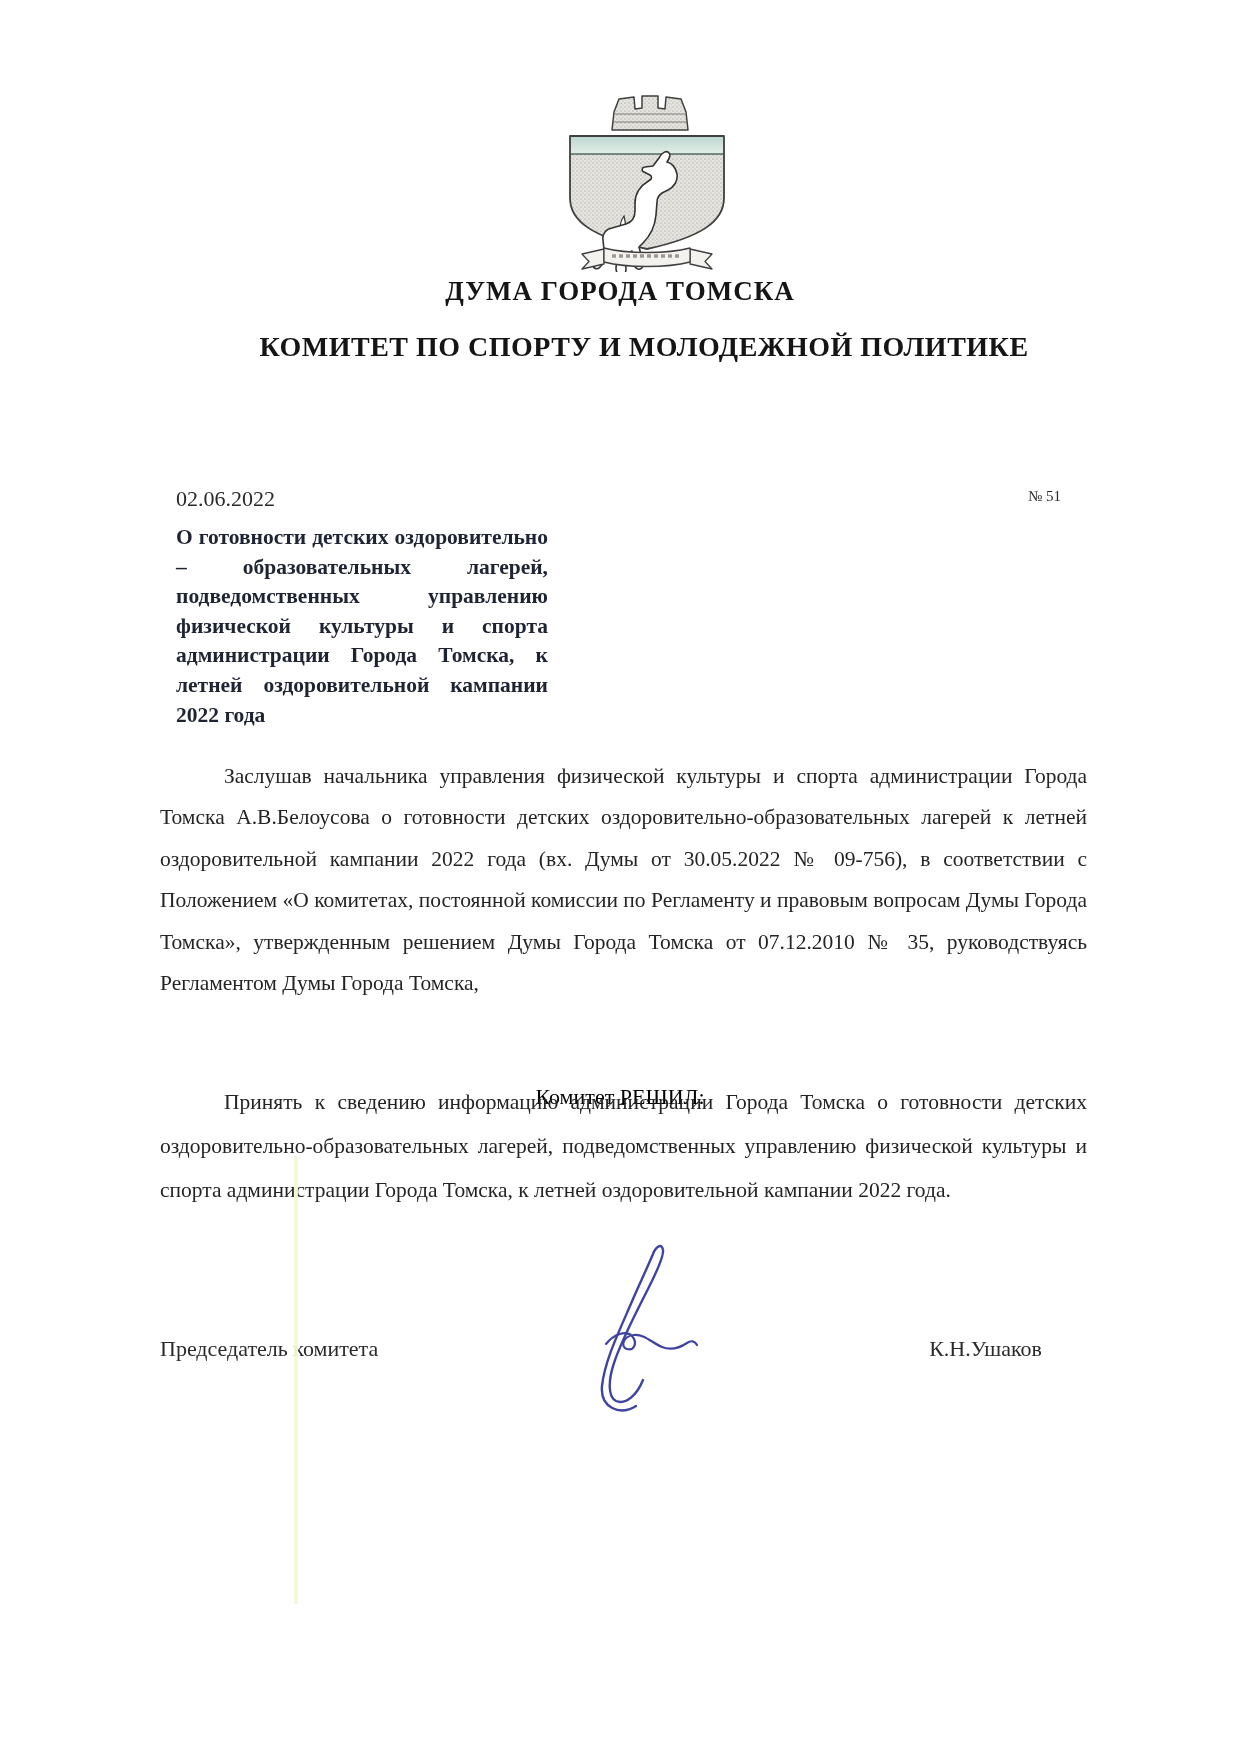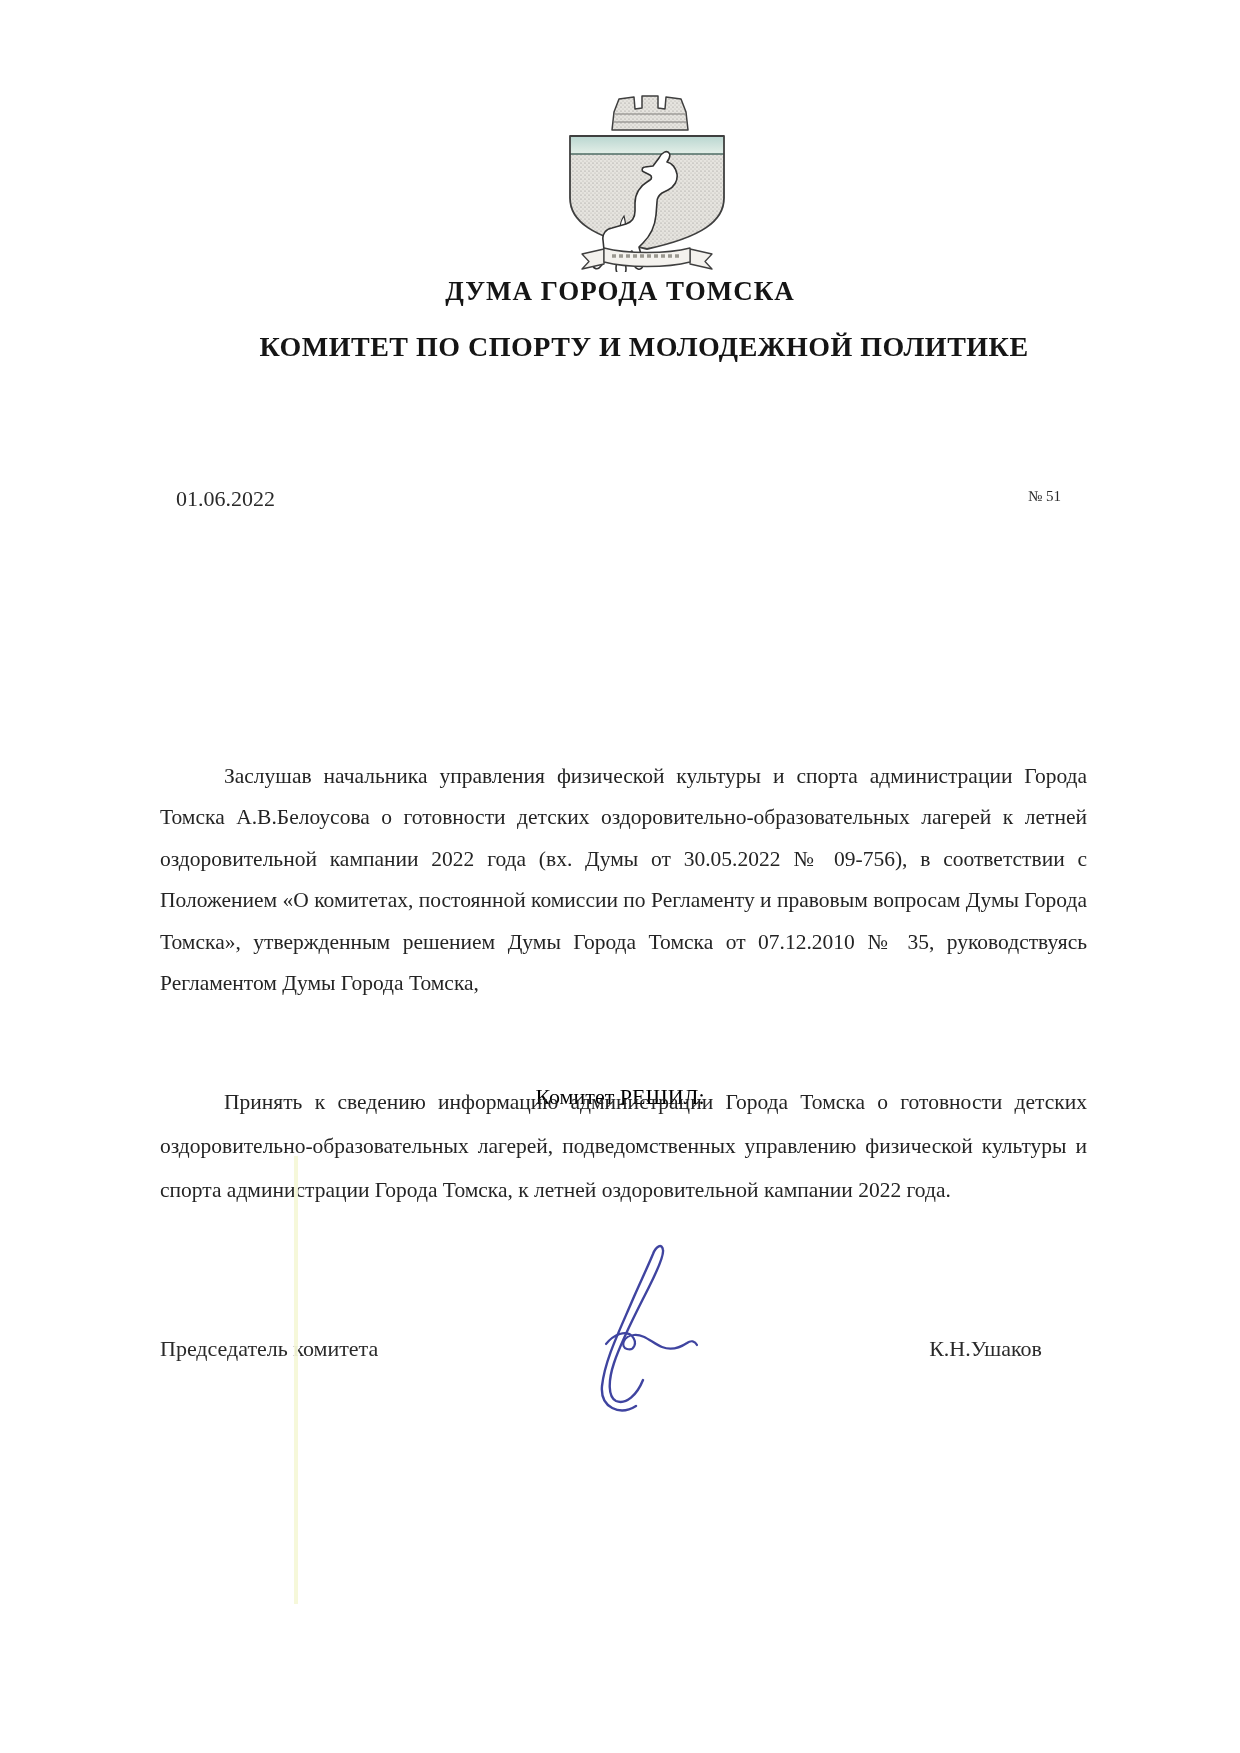--- a/index.html
+++ b/index.html
@@ -89,23 +89,24 @@
         <path d="M160 164 L138 159 L138 174 L160 179 L153 171.5 Z" fill="#f4f2ee" stroke="#3f3f3f" stroke-width="1.3" stroke-linejoin="round"></path>
         <path d="M52 158 C75 164 115 164 138 158 L138 172 C115 178 75 178 52 172 Z" fill="#f4f2ee" stroke="#3f3f3f" stroke-width="1.3" stroke-linejoin="round"></path>
         <path d="M60 166 h70" stroke="#9a9890" stroke-width="3.5" stroke-dasharray="4 3"></path>
       </g>
     </svg>
   </div>
 
   <div class="abs center-line org-title">ДУМА ГОРОДА ТОМСКА</div>
   <div class="abs center-line committee-title">КОМИТЕТ ПО СПОРТУ И МОЛОДЕЖНОЙ ПОЛИТИКЕ</div>
 
-  <div class="abs meta-date">01.06.2022</div>
+  <div class="abs meta-date">02.06.2022</div>
   <div class="abs meta-number">№ 51</div>
 
+  <div class="abs subject">О готовности детских оздоровительно – образовательных лагерей, подведомственных управлению физической культуры и спорта администрации Города Томска, к летней оздоровительной кампании 2022 года</div>
 
   <div class="abs preamble">Заслушав начальника управления физической культуры и спорта администрации Города Томска А.В.Белоусова о готовности детских оздоровительно-образовательных лагерей к летней оздоровительной кампании 2022 года (вх. Думы от 30.05.2022 № 09-756), в соответствии с Положением «О комитетах, постоянной комиссии по Регламенту и правовым вопросам Думы Города Томска», утвержденным решением Думы Города Томска от 07.12.2010 № 35, руководствуясь Регламентом Думы Города Томска,</div>
 
   <div class="abs center-line resolution-heading">Комитет РЕШИЛ:</div>
 
   <div class="abs resolution">Принять к сведению информацию администрации Города Томска о готовности детских оздоровительно-образовательных лагерей, подведомственных управлению физической культуры и спорта администрации Города Томска, к летней оздоровительной кампании 2022 года.</div>
 
   <div class="abs sig-title">Председатель комитета</div>
 
   <div class="abs signature-svg">

